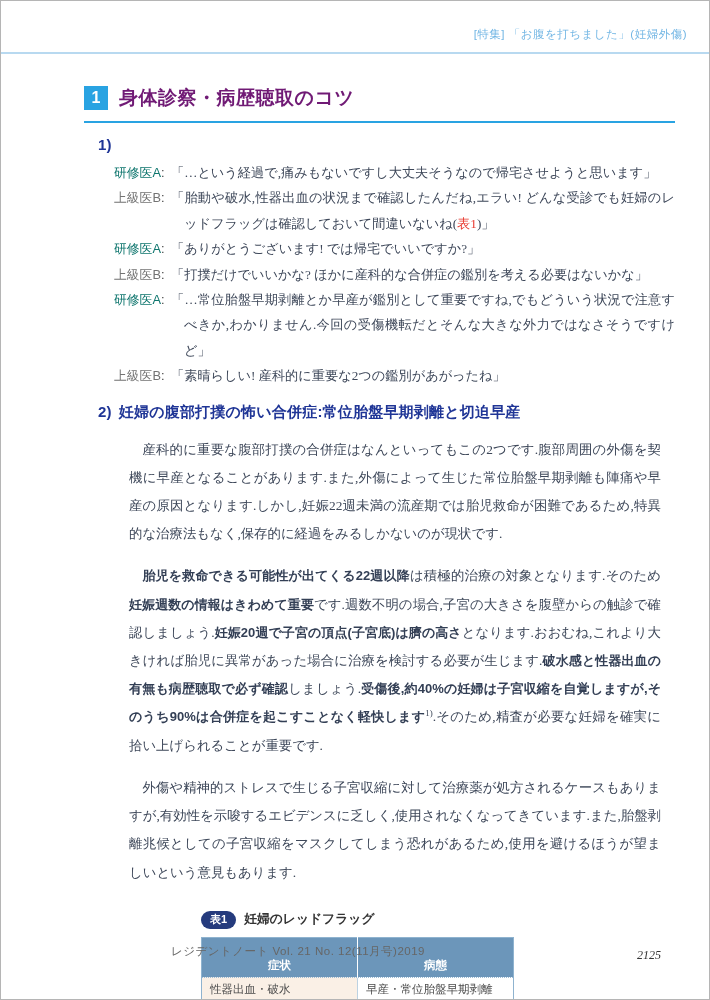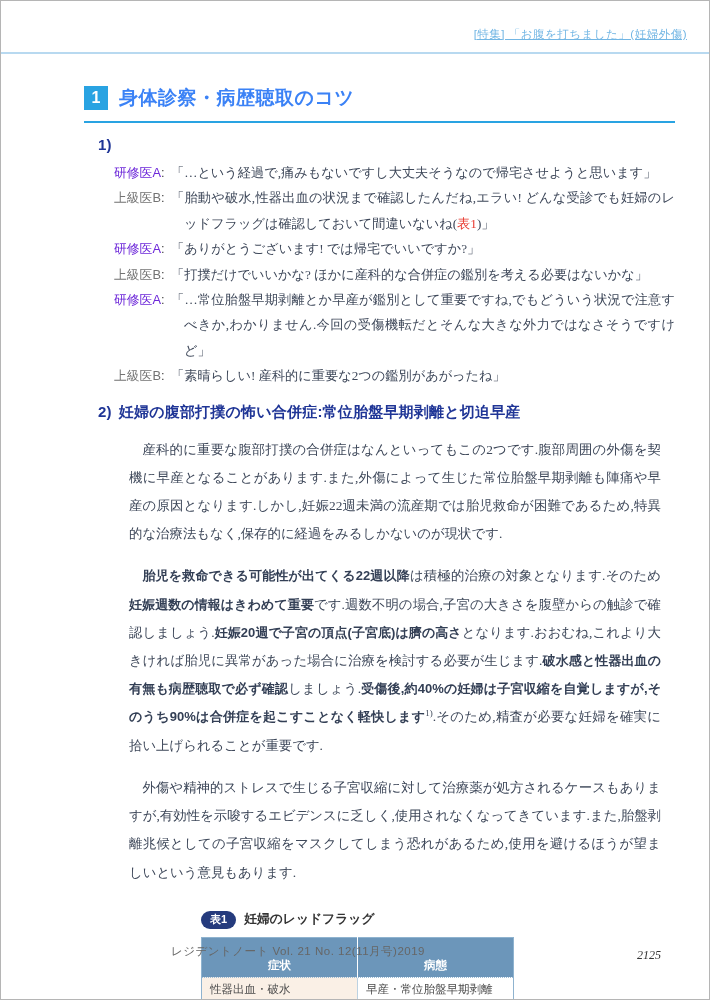--- a/index.html
+++ b/index.html
@@ -5,55 +5,55 @@
   html,body { margin:0; padding:0; background:#e8e8e8; }
   .page {
     position:relative; width:710px; height:1000px; margin:0 auto;
     background:#ffffff; border:1px solid #b5b5b5; box-sizing:border-box;
     font-family:"Liberation Serif","DejaVu Serif",serif; overflow:hidden;
   }
   
   .page-header {
     position:absolute; top:26px; right:22px;
     font-family:"Liberation Sans","DejaVu Sans",sans-serif;
-    font-size:11.5px; color:#72b6e4; letter-spacing:.5px;text-decoration:underline;
+    font-size:11.5px; color:#72b6e4; letter-spacing:.5px;
   }
   .header-rule { position:absolute; top:51px; left:0; width:710px; height:2px; background:#b8d9f0; }
 
   
   .content { position:absolute; top:84px; left:83px; width:591px; }
 
   .section-head {
     display:flex; align-items:center; gap:11px;
     border-bottom:2px solid #29a3e2; padding-bottom:10px;
   }
   .section-num {
     width:24px; height:24px; background:#29a3e2; color:#fff; flex:none;
     font-family:"Liberation Sans","DejaVu Sans",sans-serif; font-weight:bold;
     font-size:16px; display:flex; align-items:center; justify-content:center;
   }
   .section-title {
     font-family:"Liberation Sans","DejaVu Sans",sans-serif;
-    font-size:19px; font-weight:bold; color:#3b82f6; letter-spacing:.5px;
+    font-size:19px; font-weight:bold; color:#701a75; letter-spacing:.5px;
   }
   .subsection {
     display:flex; gap:7px; margin:13px 0 7px 14px;
     font-family:"Liberation Sans","DejaVu Sans",sans-serif;
     font-size:15px; font-weight:bold; color:#1f3596; letter-spacing:.2px;
   }
 
   
   .dialogue { margin-left:30px; margin-top:4px; }
   .dialogue-item { display:flex; font-size:13.2px; line-height:25.4px; color:#3d4759; }
   .speaker-label {
     flex:none; width:57px;
     font-family:"Liberation Sans","DejaVu Sans",sans-serif; font-size:12.8px;
   }
   .speaker-label .colon { color:#444; }
-  .speaker-blue  { color:#6d28d9; }
+  .speaker-blue  { color:#0f766e; }
   .speaker-green { color:#737373; }
   .dialogue-text { padding-left:13px; text-indent:-13px; text-align:justify; }
   .ref-red { color:#e8392f; }
 
   
   .paragraphs { margin-left:31px; margin-top:10px; }
   .para {
     font-size:13.4px; line-height:28.2px; color:#3d4759;
     text-align:justify; text-indent:13.4px; margin:14px;
   }

